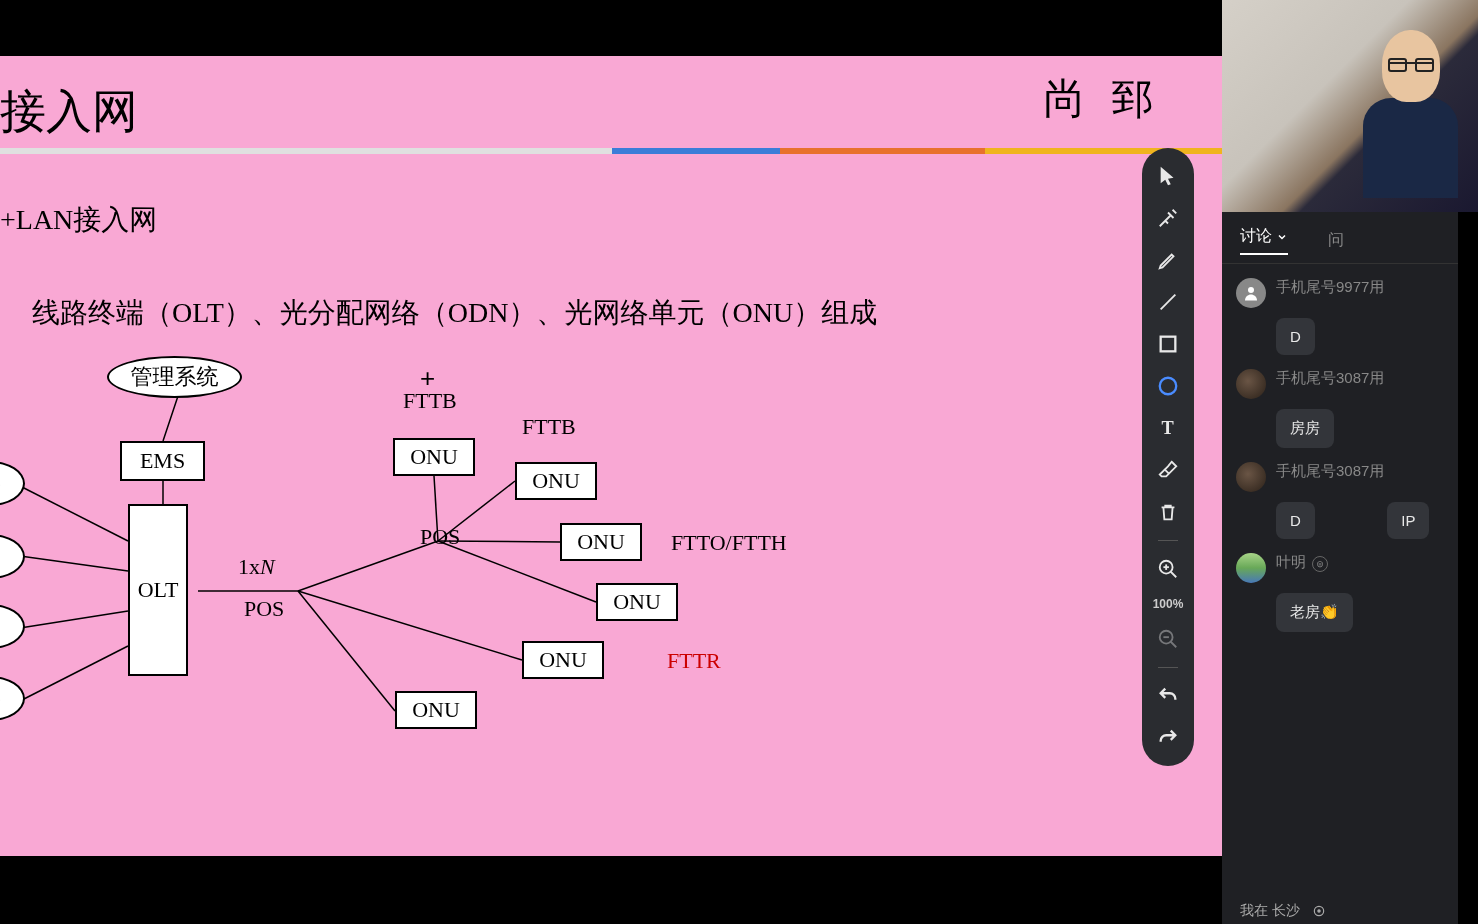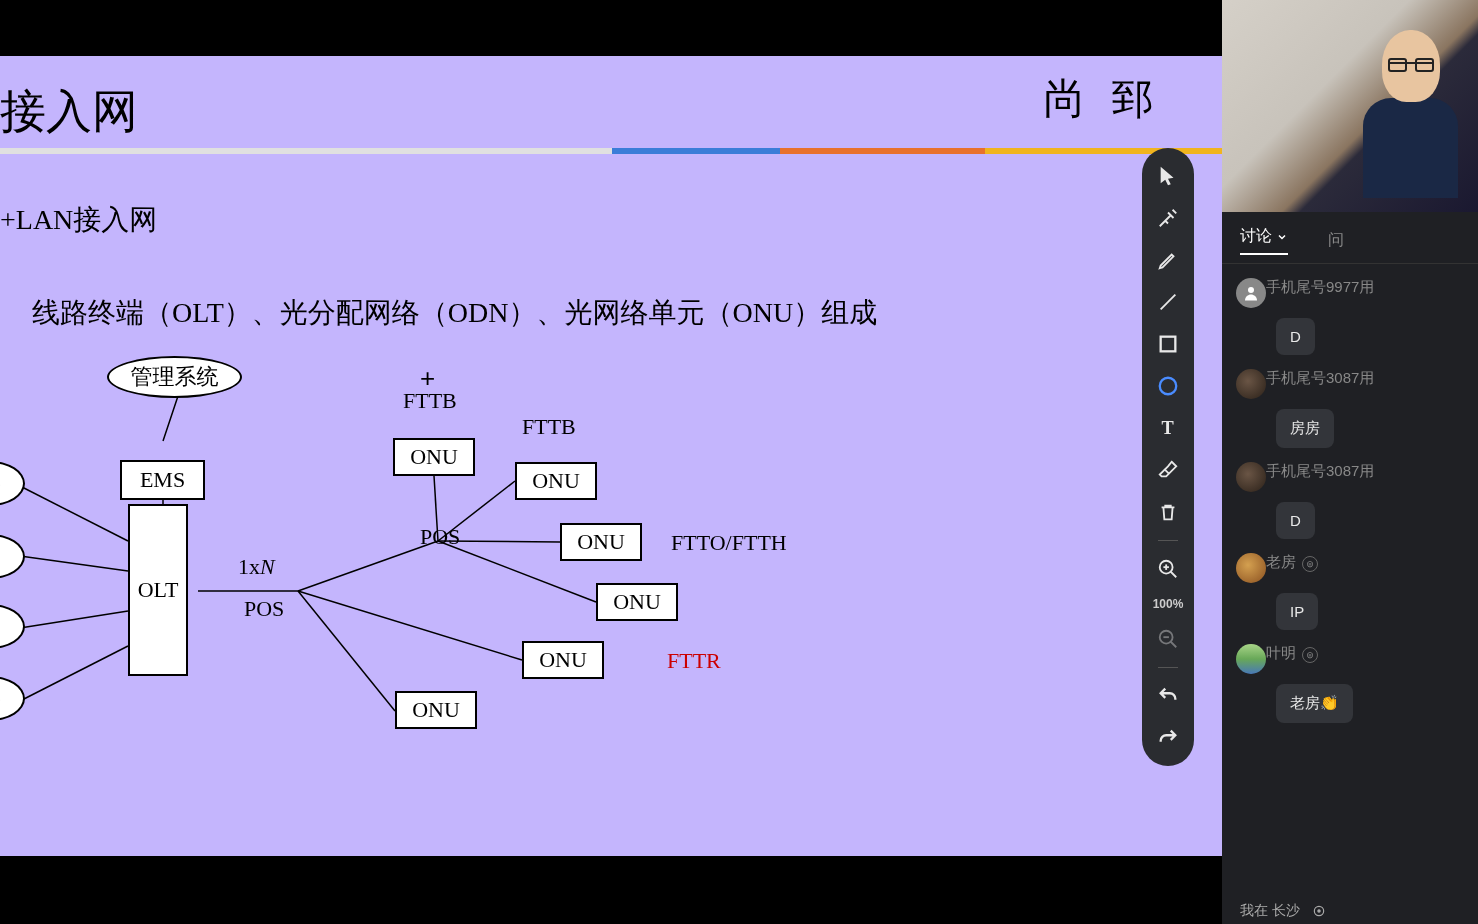--- a/index.html
+++ b/index.html
@@ -21,21 +21,21 @@
       height: 924px;
       background: #000;
     }
     
     .slide {
       position: absolute;
       left: 0;
       top: 56px;
       width: 1222px;
       height: 800px;
-      background: #c4b5fd;
+      background: #f9a8d4;
     }
     
     .slide-title {
       position: absolute;
       left: 0;
       top: 25px;
       font-size: 46px;
       font-family: SimSun, serif;
       color: #000;
     }
@@ -164,21 +164,21 @@
       width: 20px;
       height: 1px;
       background: #555;
     }
     
     
     .right-panel {
       position: absolute;
       left: 1222px;
       top: 0;
-      width: 256px;
+      width: 236px;
       height: 924px;
       background: #1f2024;
       display: flex;
       flex-direction: column;
     }
     
     .webcam {
       width: 256px;
       height: 212px;
       background: linear-gradient(135deg, #d5d0c8 0%, #c8c3bb 40%, #8a7560 58%, #2b2a3a 62%, #1a1830 100%);
@@ -253,21 +253,21 @@
     .chat-list {
       flex: 1;
       overflow: hidden;
       padding: 8px 0;
     }
     
     .chat-item {
       display: flex;
       align-items: flex-start;
       padding: 6px 14px;
-      gap: 0;
+      gap: 10px;
     }
     
     .avatar {
       width: 30px;
       height: 30px;
       border-radius: 50%;
       flex-shrink: 0;
       background: #666;
       display: flex;
       align-items: center;
@@ -364,21 +364,21 @@
 
         <line x1="438" y1="195" x2="434" y2="130" stroke="#000" stroke-width="1.5"></line>
         <line x1="438" y1="195" x2="515" y2="135" stroke="#000" stroke-width="1.5"></line>
         <line x1="438" y1="195" x2="560" y2="196" stroke="#000" stroke-width="1.5"></line>
         <line x1="438" y1="195" x2="596" y2="256" stroke="#000" stroke-width="1.5"></line>
       </svg>
 
       <div class="ellipse-box" style="left:107px; top:10px; width:135px; height:42px;">
           <span>管理系统</span>
         </div>
-      <div class="rect-box" style="left:120px; top:95px; width:85px; height:40px;margin-top:19px;">
+      <div class="rect-box" style="left:120px; top:95px; width:85px; height:40px;">
           <span>EMS</span>
         </div>
       <div class="rect-box" style="left:128px; top:158px; width:60px; height:172px;">
           <span>OLT</span>
         </div>
 
       <div class="ellipse-box" style="left:-45px; top:115px; width:70px; height:45px;">
           <span>络</span>
         </div>
       <div class="ellipse-box" style="left:-45px; top:188px; width:70px; height:45px;"></div>
@@ -532,24 +532,20 @@
       <div class="chat-name">手机尾号3087用</div>
     </div>
     <div class="chat-bubble">房房</div>
     
     <div class="chat-item">
       <div class="avatar img1"></div>
       <div class="chat-name">手机尾号3087用</div>
     </div>
     <div class="chat-bubble">D</div>
     
-    <div class="chat-item">
-      <div class="avatar img2"></div>
-      <div class="chat-name"><span>老房</span><span class="badge-icon">⊜</span></div>
-    </div>
     <div class="chat-bubble">IP</div>
     
     <div class="chat-item">
       <div class="avatar img3"></div>
       <div class="chat-name"><span>叶明</span><span class="badge-icon">⊜</span></div>
     </div>
     <div class="chat-bubble">老房👏</div>
   </div>
 </div>
 

